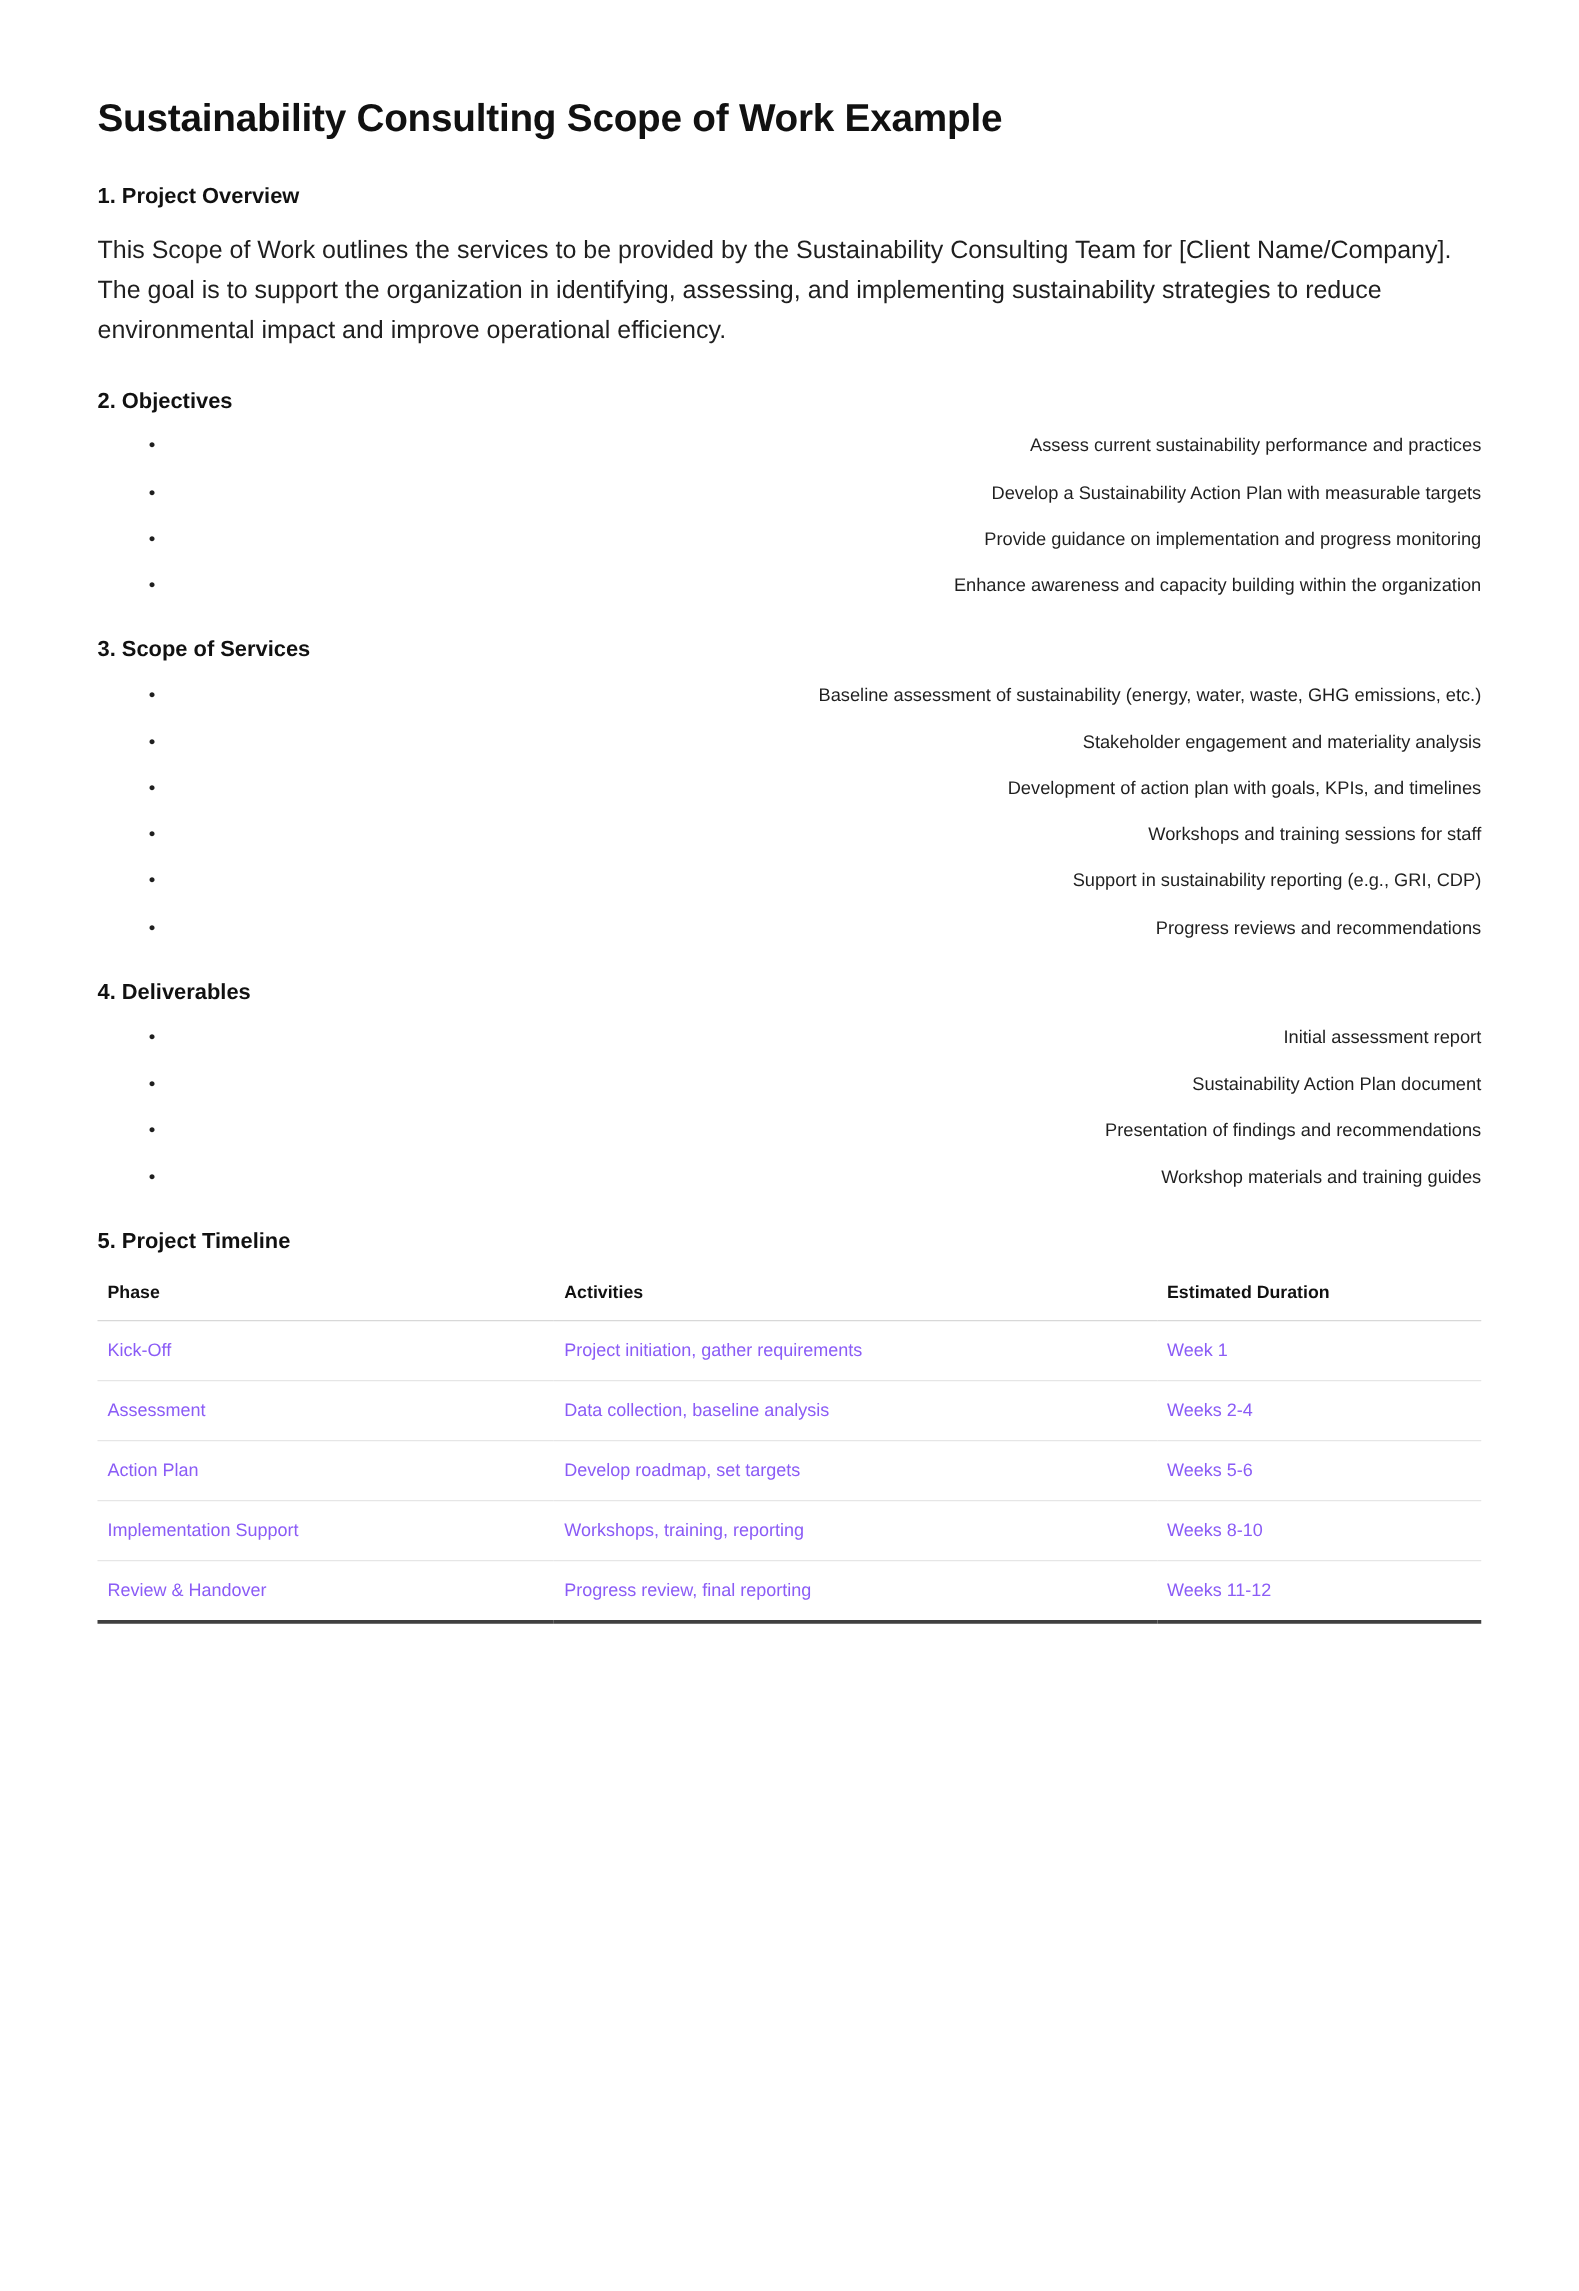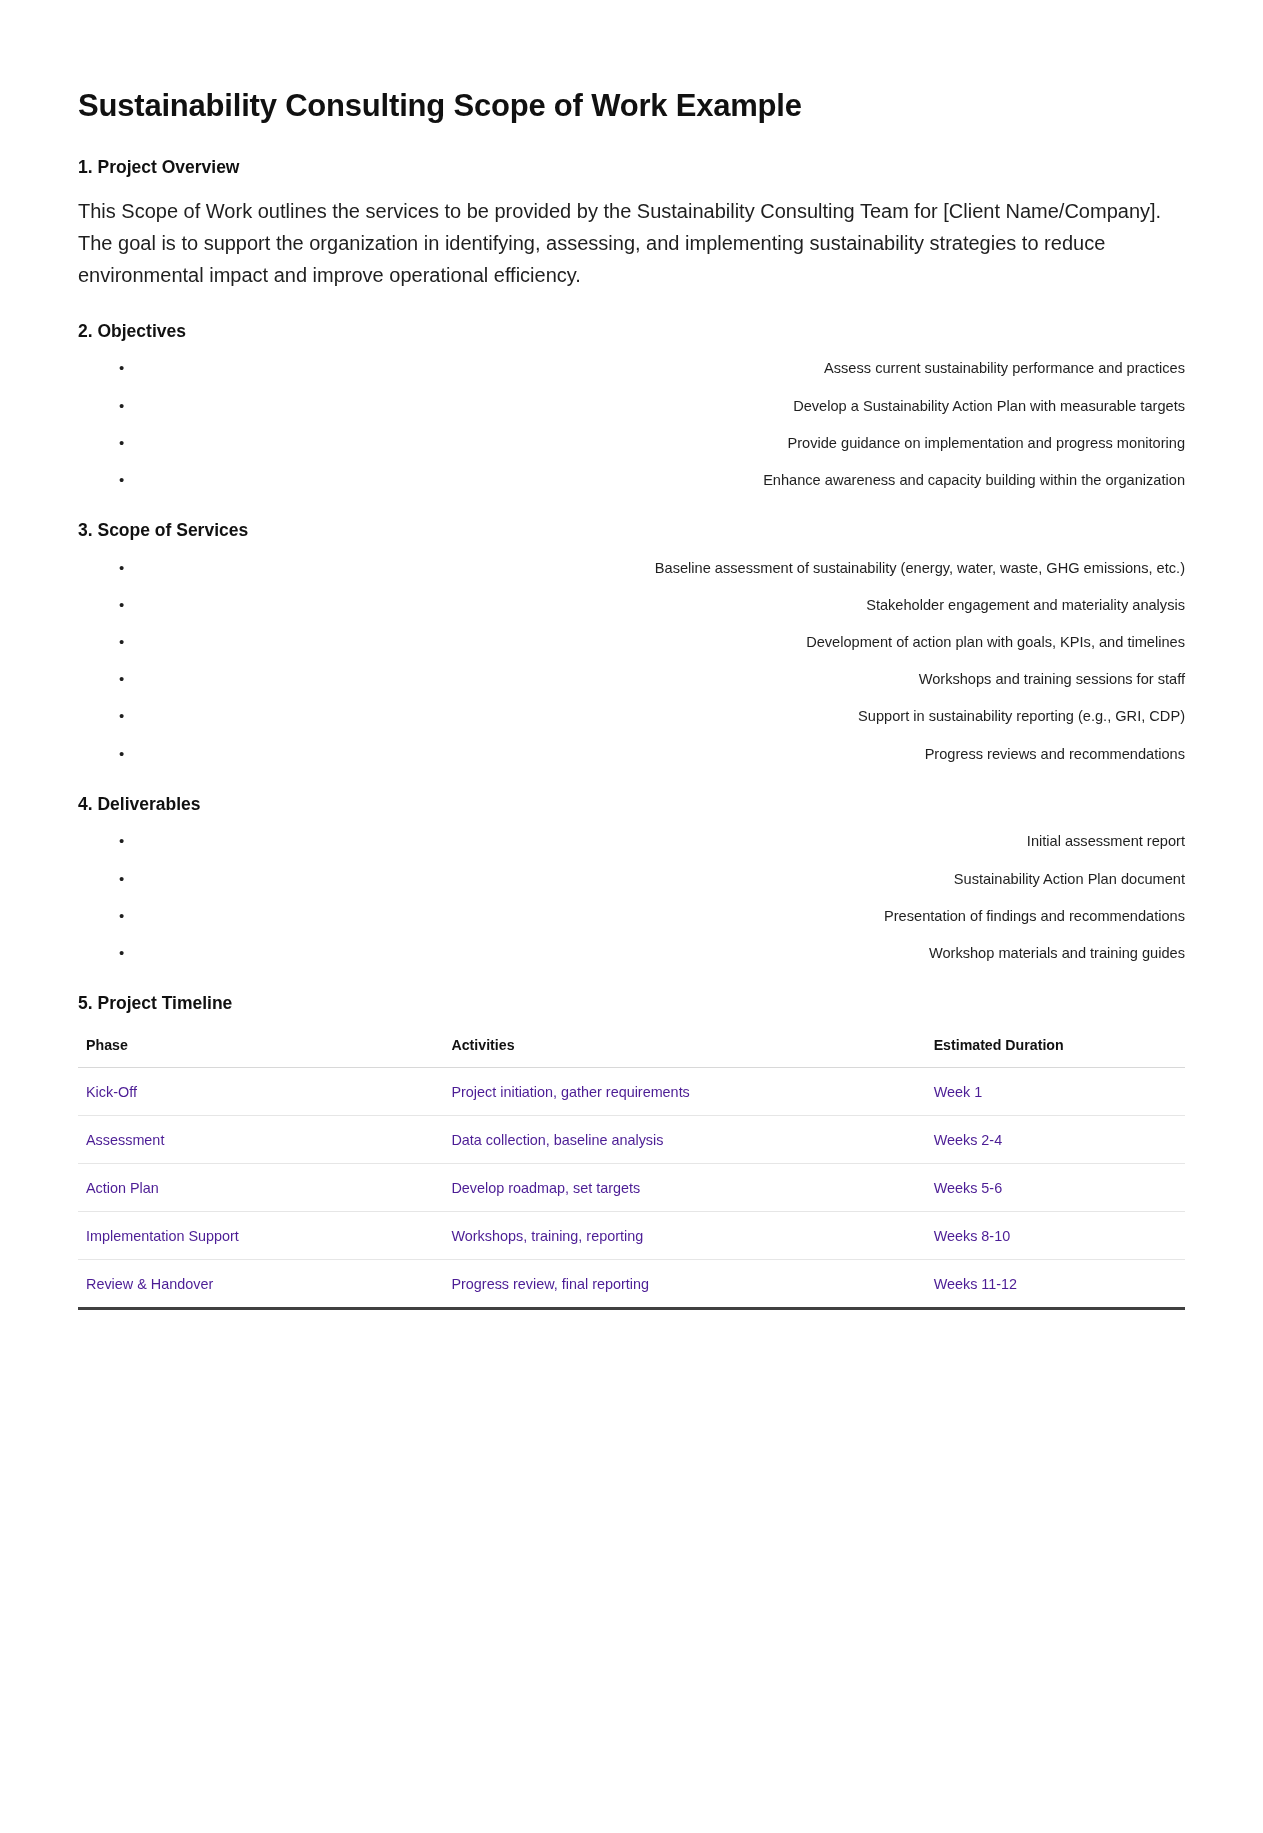--- a/index.html
+++ b/index.html
@@ -17,21 +17,21 @@
   .page {
     position: relative;
     width: 1263px;
     height: 1833px;
     background: #ffffff;
     box-sizing: border-box;
   }
   .doc-clip {
     position: absolute;
     left: 0;
-    top: 15px;
+    top: 4px;
     width: 1263px;
     height: 1300px;
     overflow: hidden;
   }
   .doc-body {
     padding: 72px 78px 0 78px;
     box-sizing: border-box;
   }
   h1.doc-title {
     font-size: 31px;
@@ -91,21 +91,21 @@
     text-align: left;
     font-size: 14.2px;
     font-weight: bold;
     color: #111111;
     padding: 6px 8px 14px 8px;
     border-bottom: 1px solid #d8d8d8;
   }
   table.timeline td {
     text-align: left;
     font-size: 14.4px;
-    color: #4c1d95;
+    color: #8b5cf6;
     padding: 16px 8px 15px 8px;
     border-bottom: 1px solid #e6e6e6;
   }
   table.timeline tr:last-child td {
     border-bottom: 3px solid #404040;
   }
   .col-phase { width: 33%; }
   .col-activities { width: 44%; }
   .col-duration { width: 23%; }
 </style>

